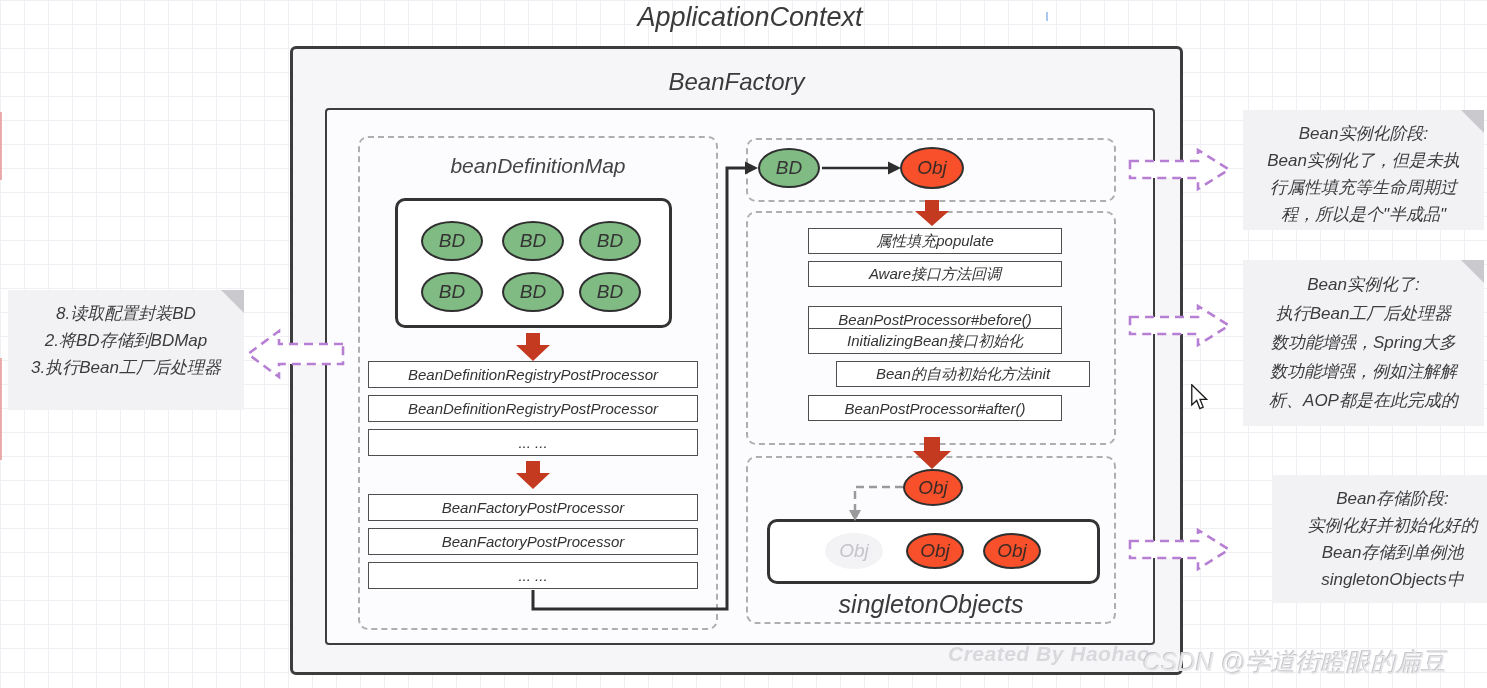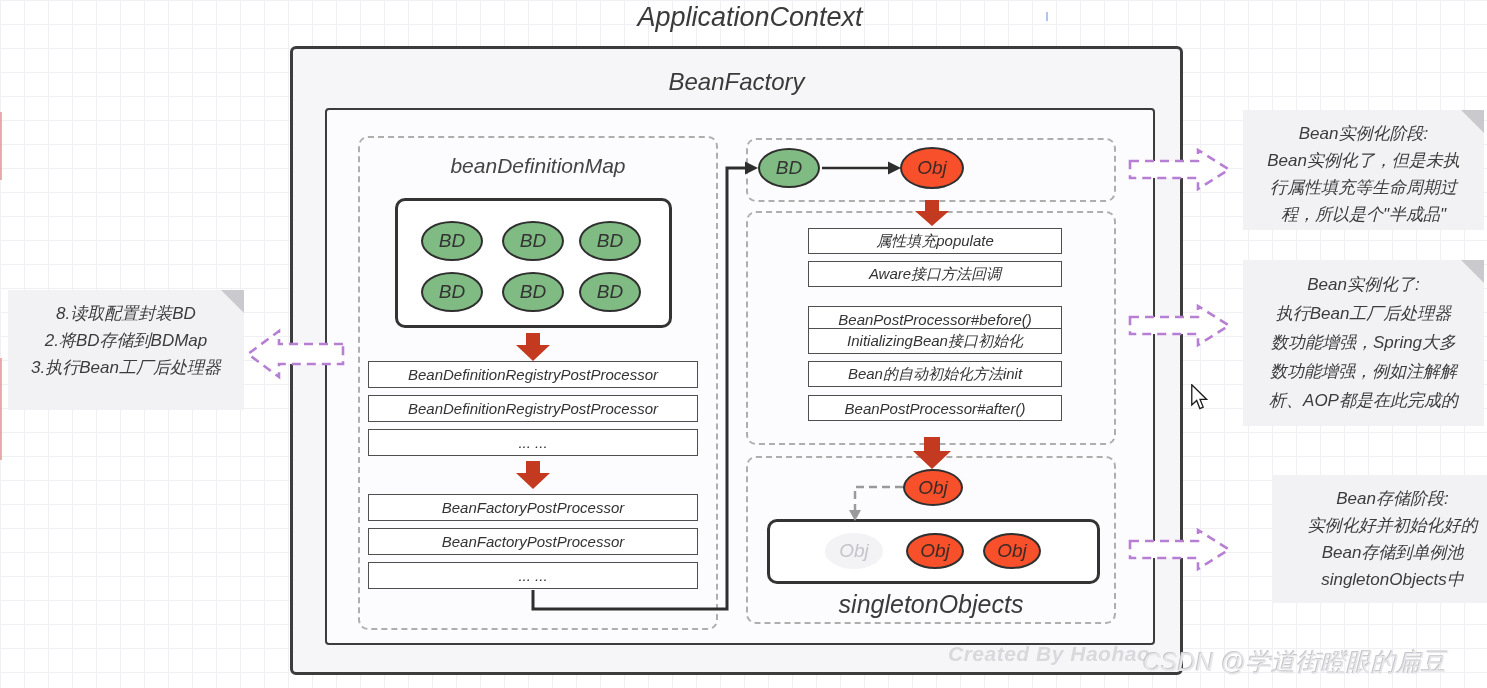--- a/index.html
+++ b/index.html
@@ -112,21 +112,21 @@
     <svg width="36" height="26">
         <path d="M11 0 H25 V11 H35 L18 26 L1 11 H11 Z" fill="#c43a20"></path>
       </svg>
   </div>
 
   <div class="abs dashed-panel panel-life"></div>
   <div class="abs ctr srow" style="top:228px;">属性填充populate</div>
   <div class="abs ctr srow" style="top:261px;">Aware接口方法回调</div>
   <div class="abs ctr srow" style="top:306px;">BeanPostProcessor#before()</div>
   <div class="abs ctr srow" style="top:328px;">InitializingBean接口初始化</div>
-  <div class="abs ctr srow" style="top:361px;">Bean的自动初始化方法init</div>
+  <div class="abs ctr srow" style="top:361px;margin-left:28px;">Bean的自动初始化方法init</div>
   <div class="abs ctr srow" style="top:395px;">BeanPostProcessor#after()</div>
 
   <div class="abs z6" style="left:912px;top:437px;">
     <svg width="40" height="32">
         <path d="M12 0 H28 V14 H39 L20 32 L1 14 H12 Z" fill="#c43a20"></path>
       </svg>
   </div>
 
   <div class="abs dashed-panel panel-store"></div>
   <div class="abs ctr ellipse obj-ell" style="left:903px;top:469px;width:60px;height:37px;">Obj</div>

